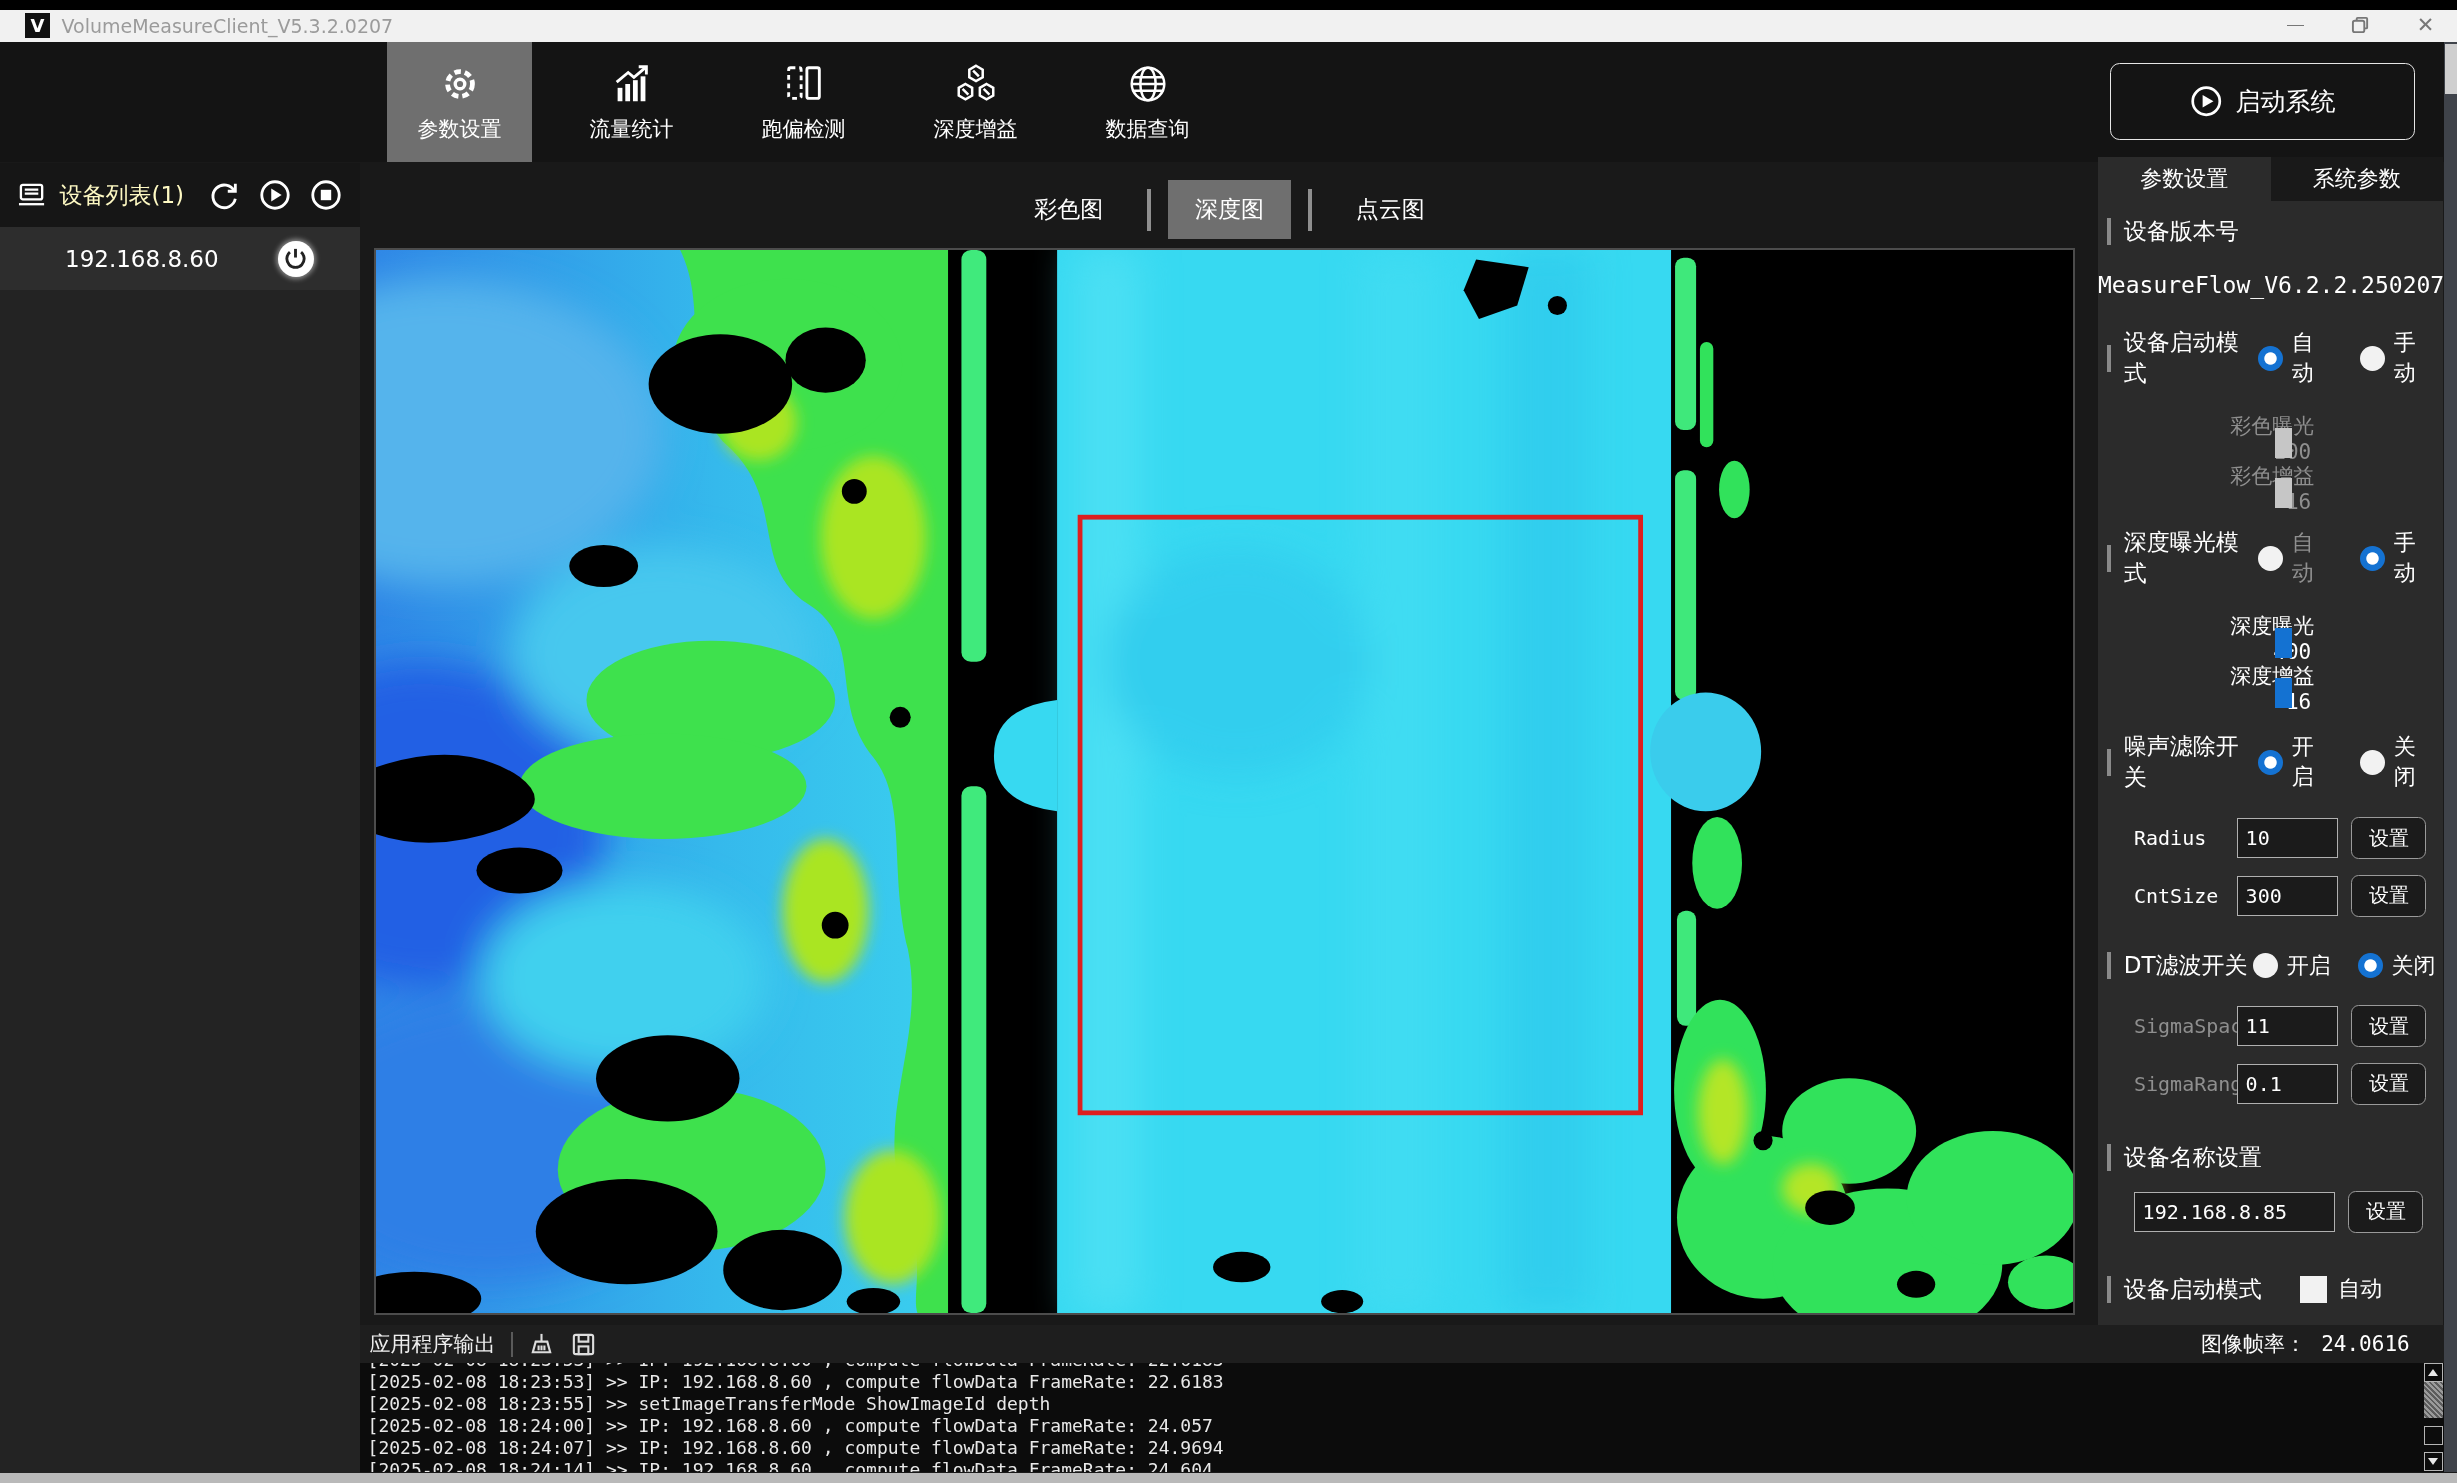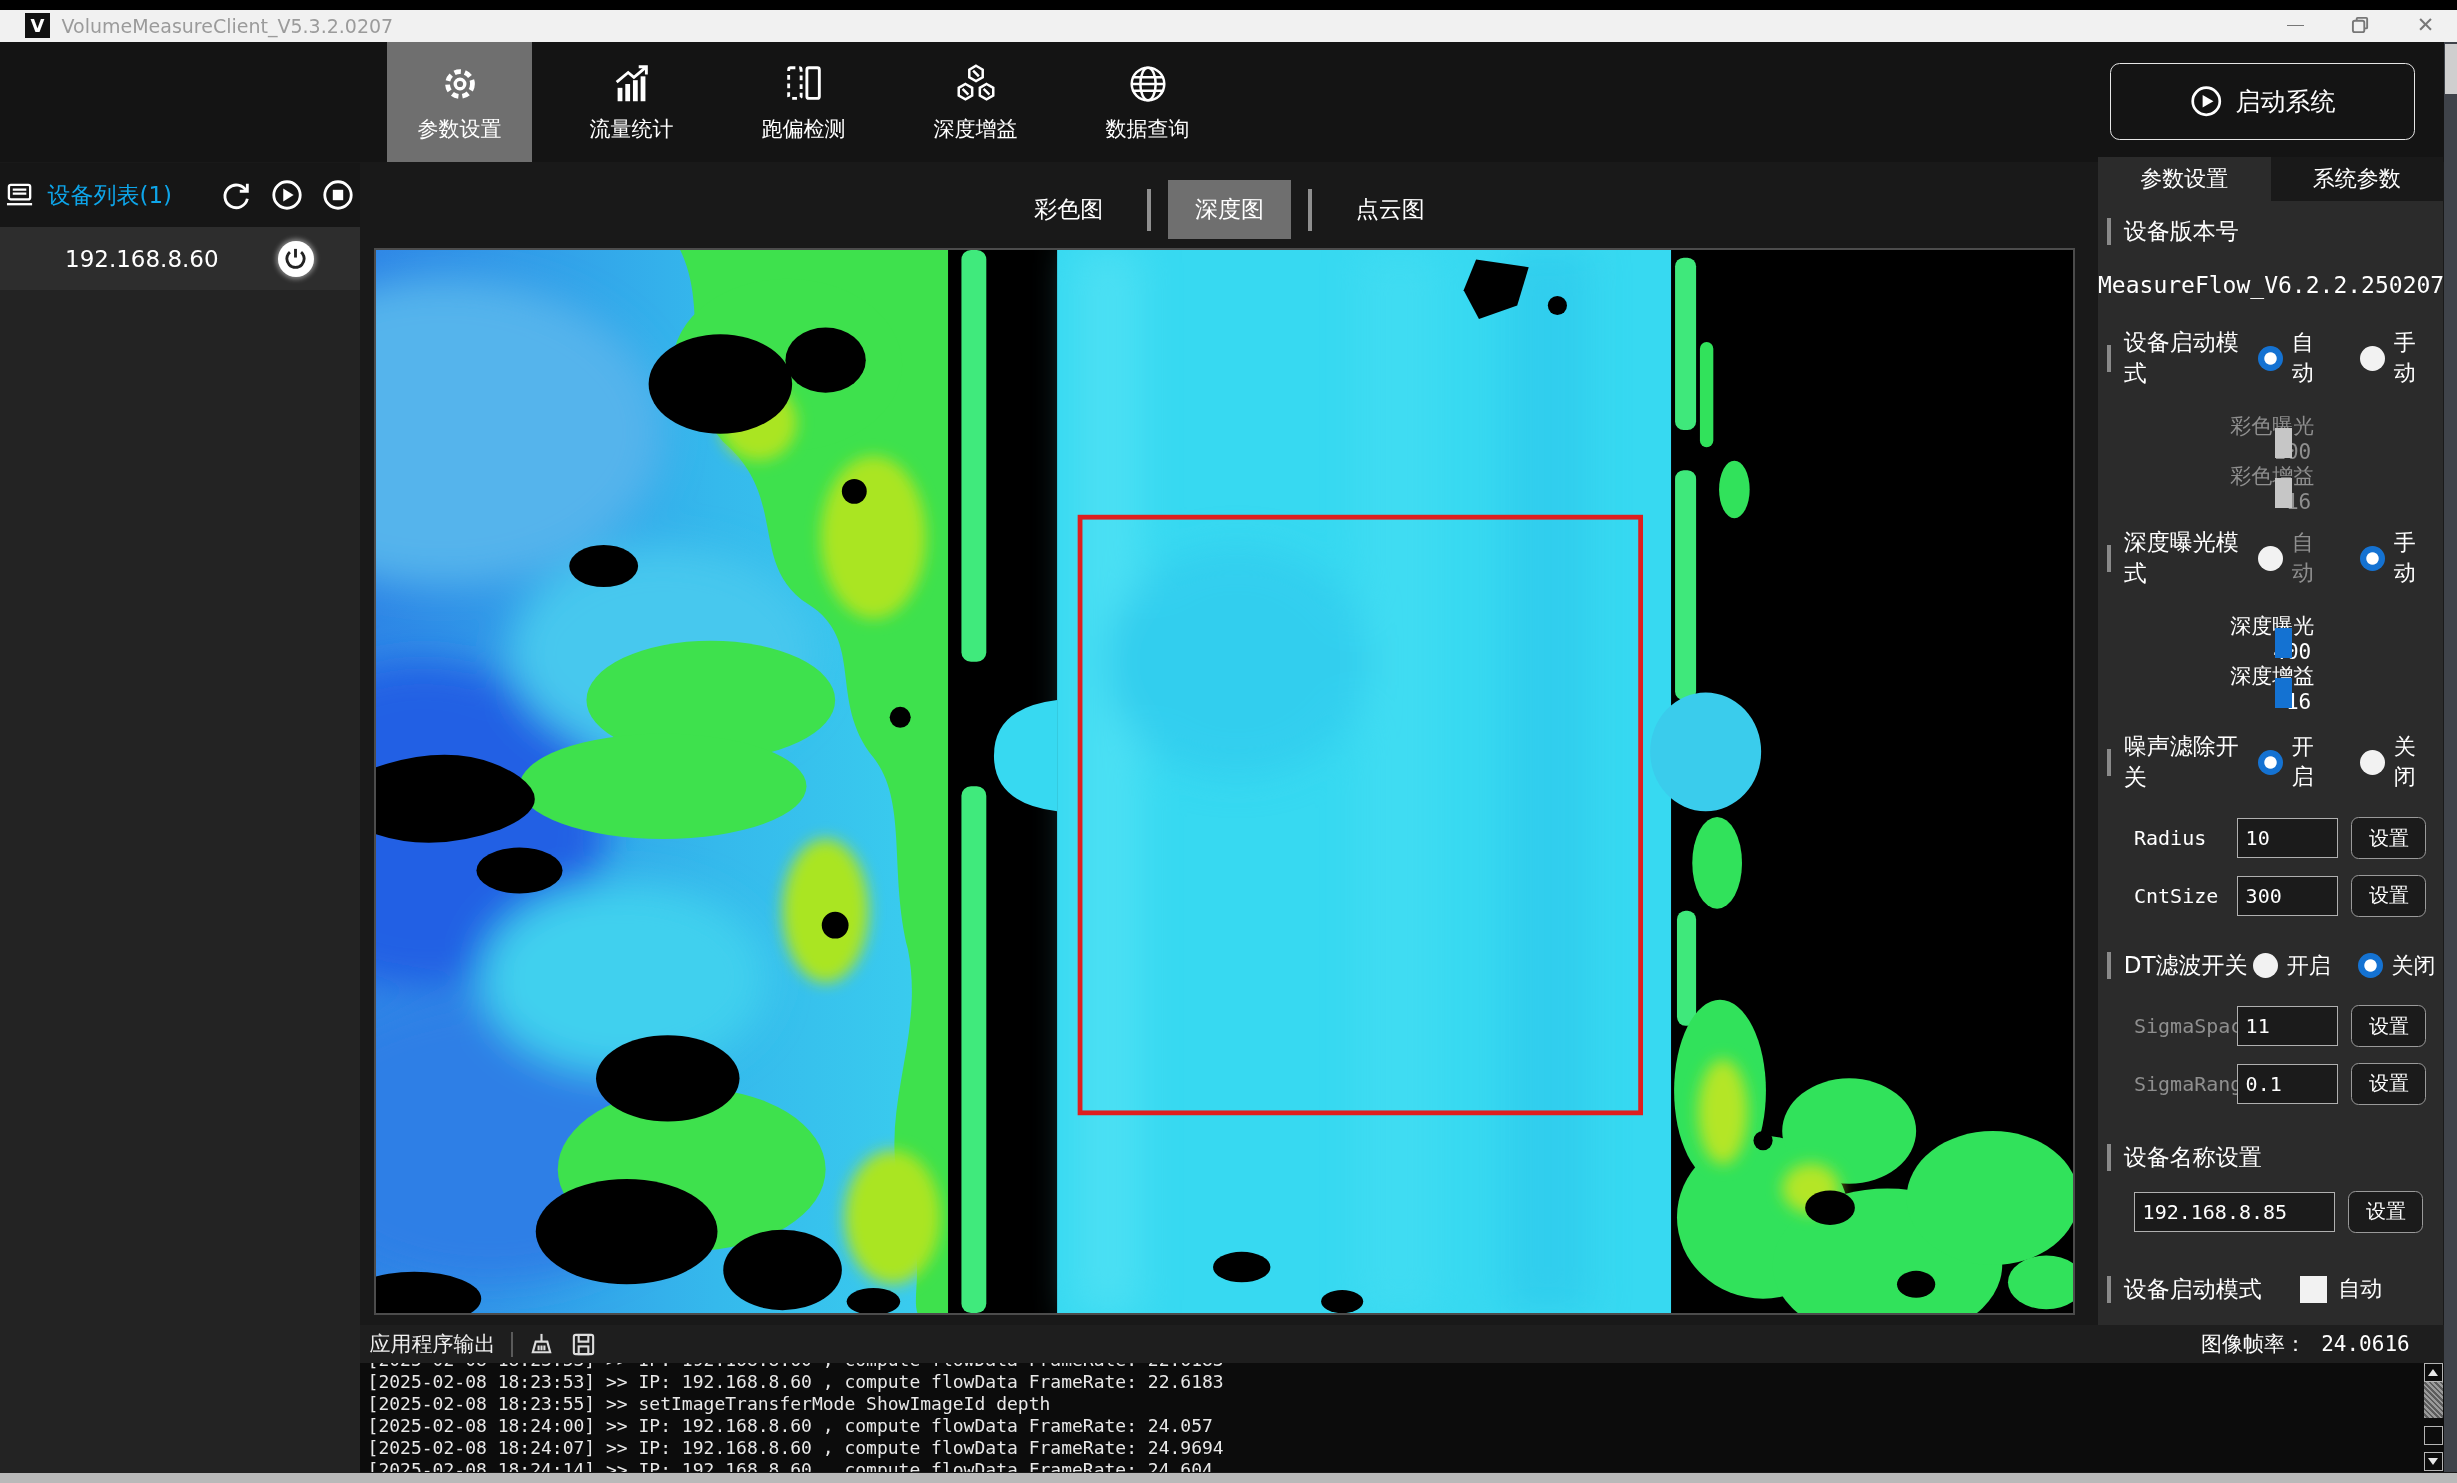--- a/index.html
+++ b/index.html
@@ -27,21 +27,21 @@
   .start-btn{position:absolute;right:43px;top:21px;width:305px;height:77px;border:1.9px solid #e6e6e6;
              border-radius:9.6px;background:transparent;color:#fff;font-size:25px;display:flex;
              align-items:center;justify-content:center;gap:13.4px;box-sizing:border-box;cursor:pointer;}
   .start-btn svg{width:32.5px;height:32.5px;}
   
   .win-scrollbar{position:absolute;right:0;top:42px;width:14.3px;height:1430px;background:#3f434a;}
   .win-scroll-thumb{position:absolute;left:1px;top:1.9px;width:12.4px;height:50px;background:#cfcfcf;}
   
   .sidebar{position:absolute;left:0;top:163px;width:360px;height:1310px;background:#232323;}
   .sidebar-header{height:64px;background:#161616;display:flex;align-items:center;
-                  padding:0 5px;box-sizing:border-box;color:#0ea5e9;}
+                  padding:0 17px;box-sizing:border-box;color:#fef9c3;}
   .sidebar-header .hdr-title{font-size:23px;margin-left:11.5px;}
   .sidebar-header .hdr-icons{margin-left:auto;display:flex;gap:17px;}
   .sidebar-header svg{display:block;}
   .device-row{height:63px;background:#2d2d2d;display:flex;align-items:center;
               padding-left:65px;box-sizing:border-box;color:#fff;font-size:23px;}
   .device-power{margin-left:59px;width:36px;height:36px;border-radius:50%;background:#fff;
                 display:flex;align-items:center;justify-content:center;cursor:pointer;
                 box-shadow:0 0 5.7px 1.9px rgba(255,255,255,.45);}
   
   .view-tabs{position:absolute;left:360px;right:359px;top:180px;height:59px;display:flex;

